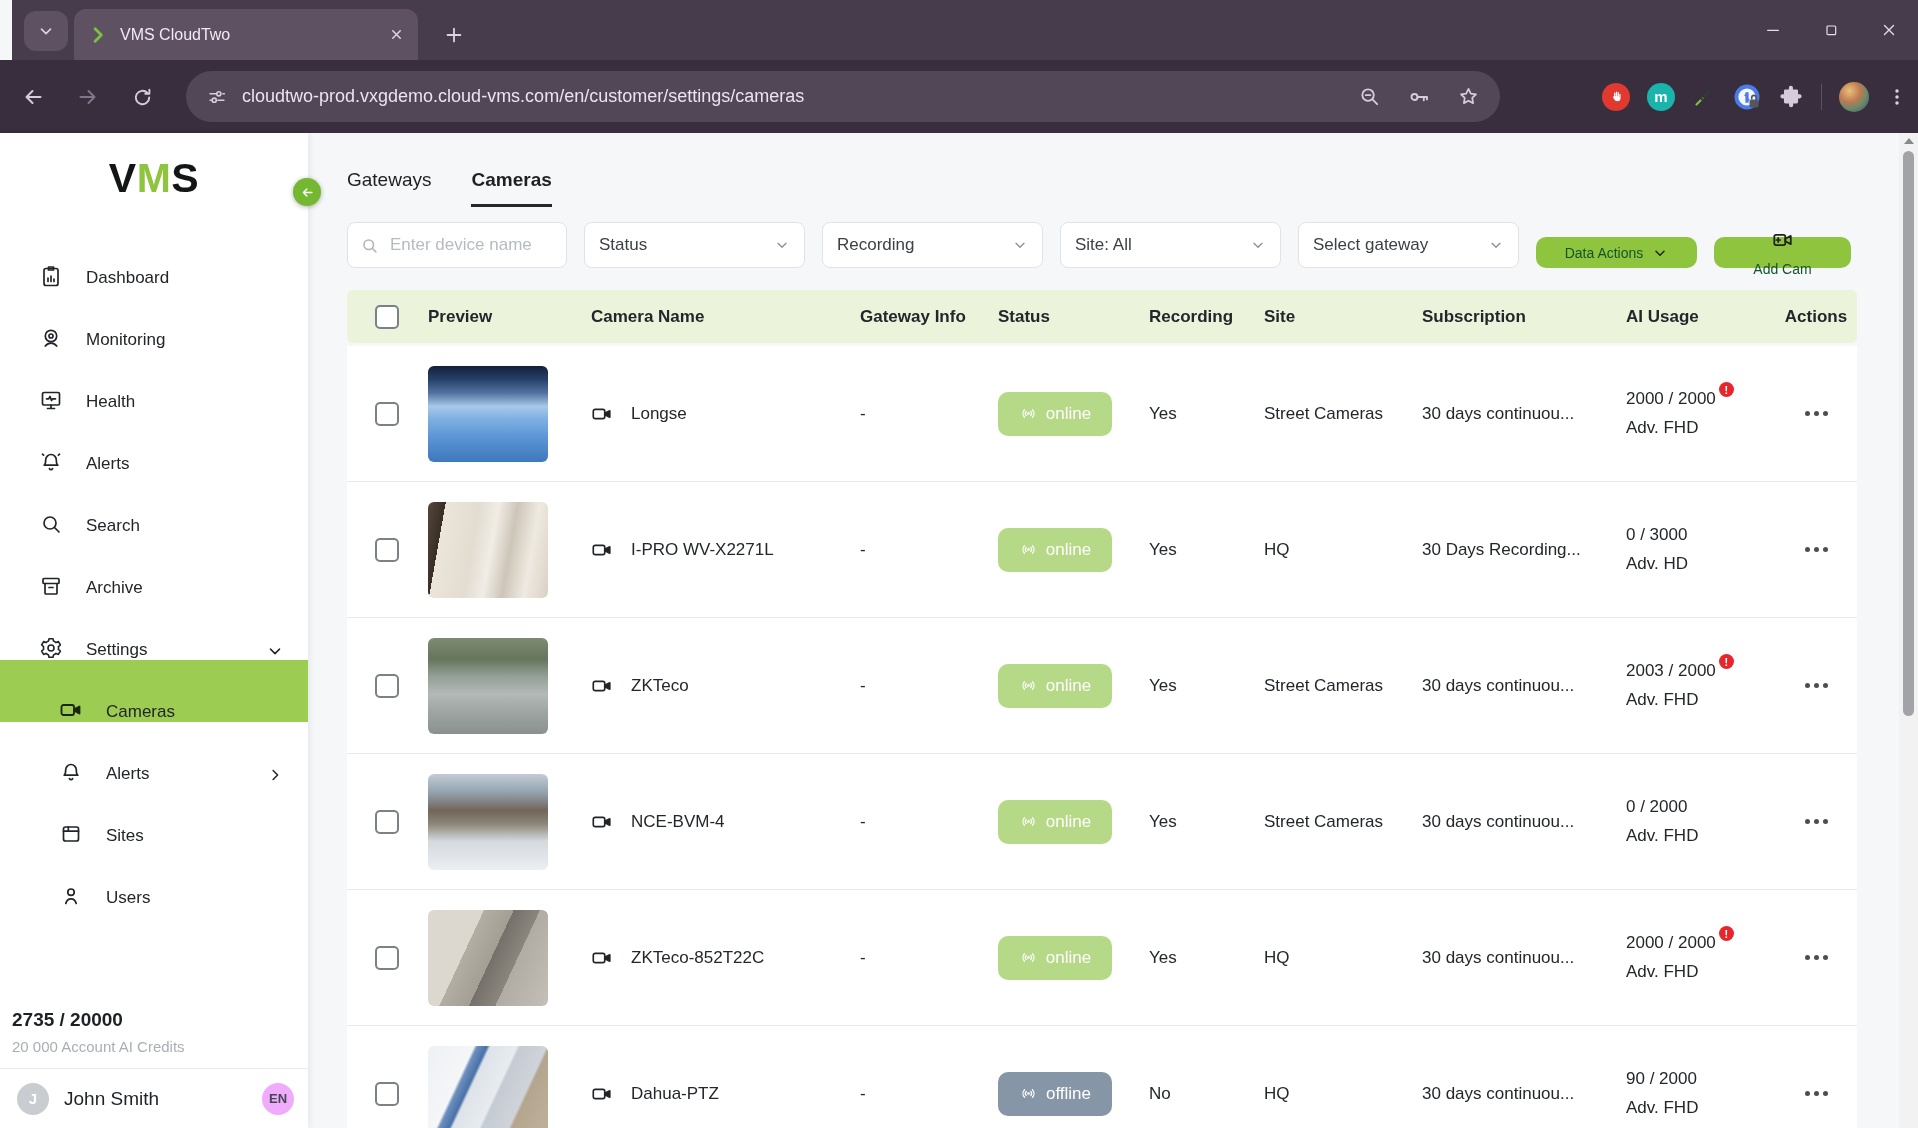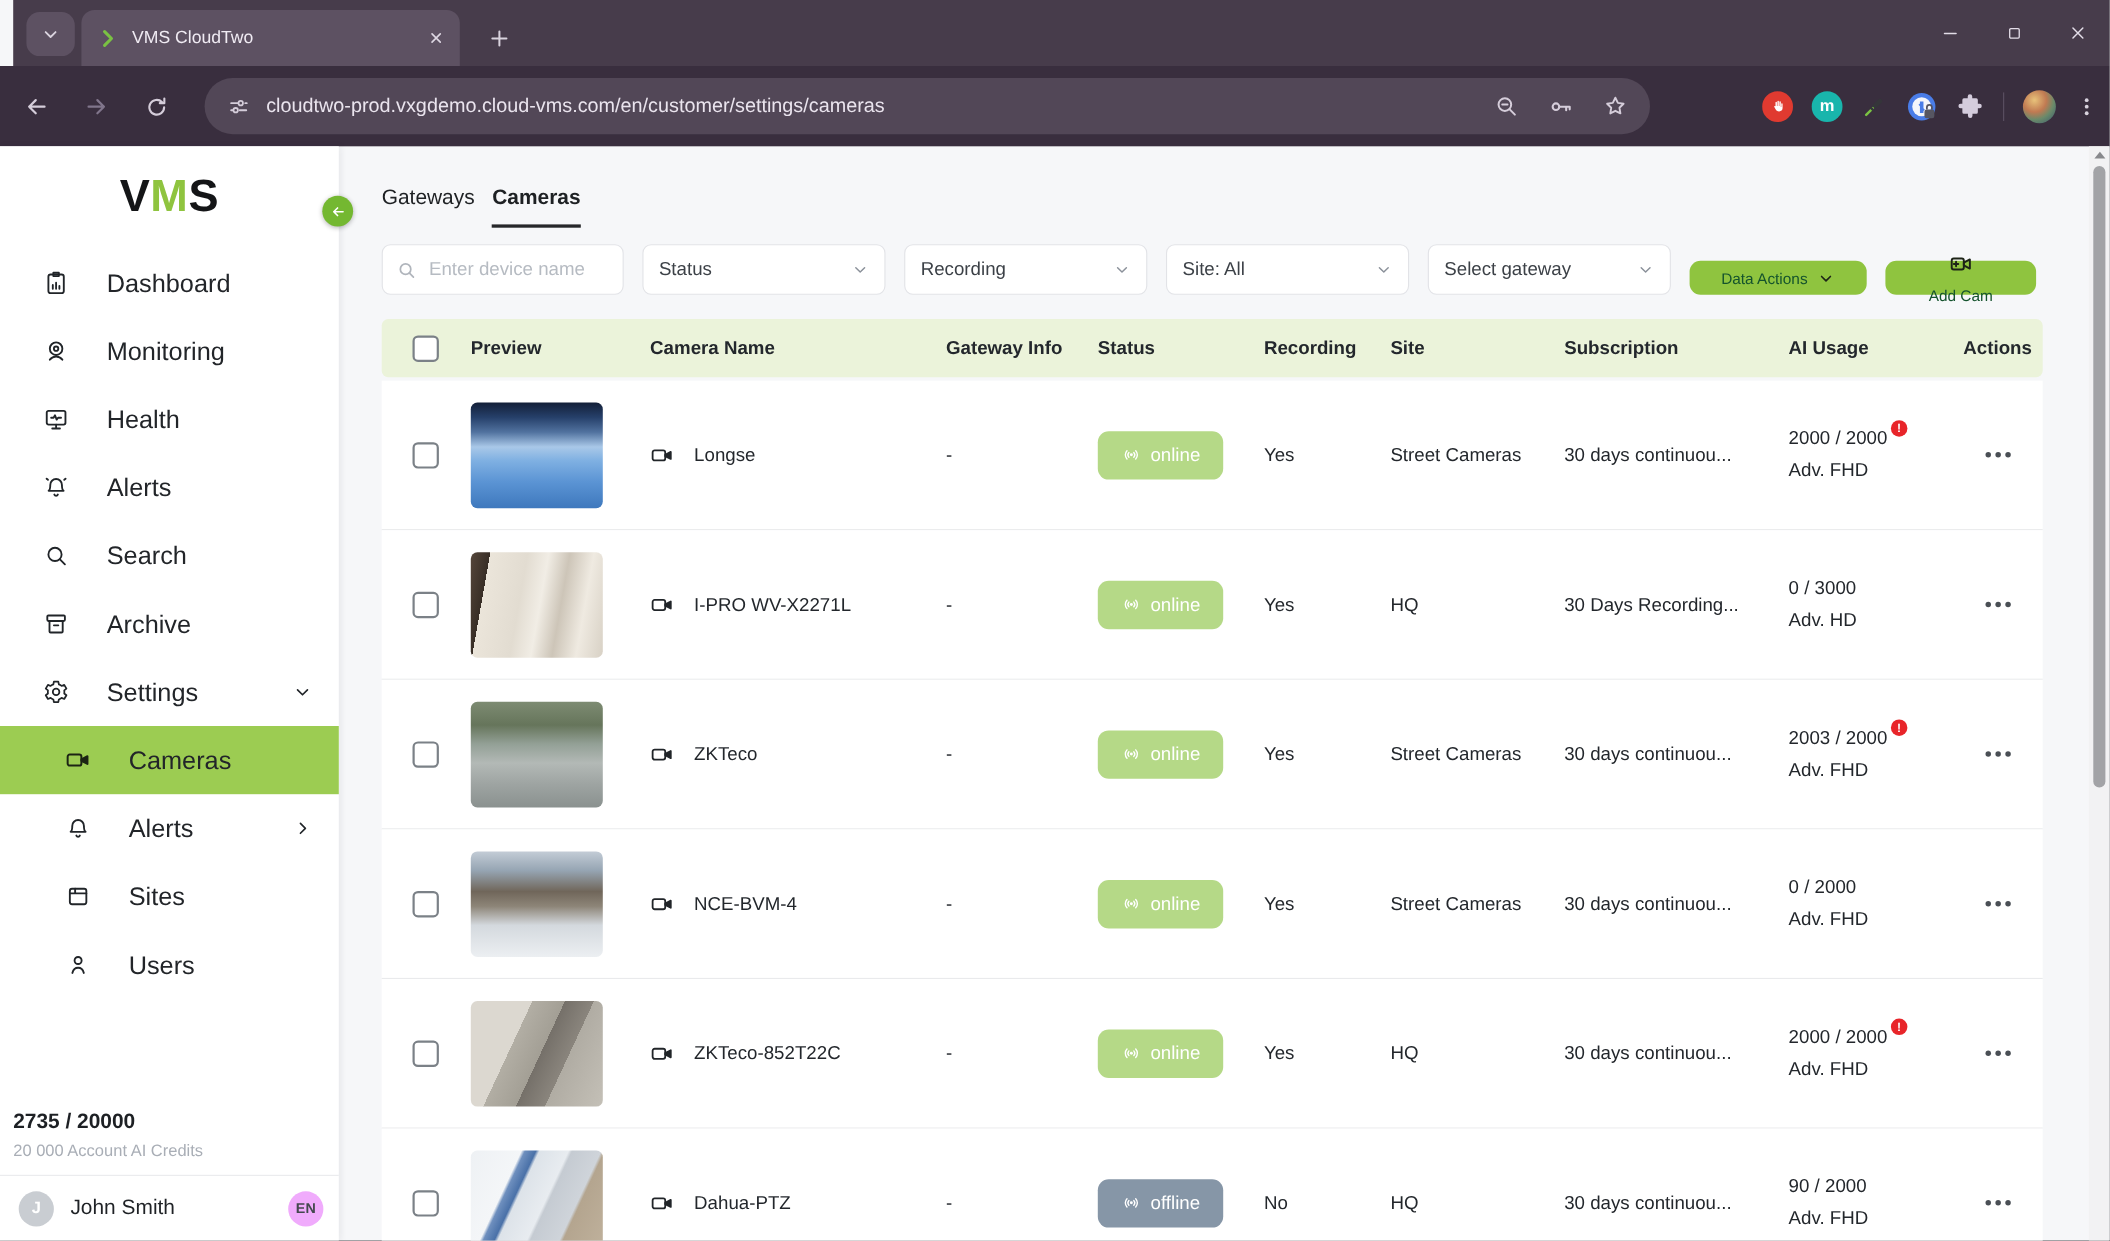--- a/index.html
+++ b/index.html
@@ -39,41 +39,41 @@
   
   .app{position:absolute;top:133px;left:0;width:1918px;height:995px;}
 
   
   .sidebar{position:absolute;left:0;top:0;width:308px;height:100%;background:#fff;
     box-shadow:2px 0 6px rgba(30,30,45,.07);}
   .logo{position:absolute;top:22px;left:0;width:100%;text-align:center;font-size:41px;font-weight:800;
     letter-spacing:.5px;color:#141517;}
   .logo .logo-m{color:var(--accent-green,#8dc63f);}
   .nav{position:absolute;top:93px;left:0;width:100%;}
-  .nav-item{height:62px;display:flex;align-items:center;padding-left:39px;gap:34px;font-size:23px;color:#222529;cursor:pointer;}
+  .nav-item{height:62px;display:flex;align-items:flex-end;padding-left:39px;gap:23px;font-size:17px;color:#222529;cursor:pointer;}
   .nav-item.sub{padding-left:59px;}
   .nav-item.active{background:var(--active-item-green,#9ccc52);}
   .nav-chev{margin-left:auto;margin-right:24px;}
   .sb-bottom{position:absolute;left:0;right:0;bottom:0;margin-top:30px;}
   .credits{padding:0 12px 13px 12px;}
   .credits-value{font-size:19px;font-weight:700;color:#1d2024;margin-bottom:7px;}
   .credits-label{font-size:15px;color:#a9aeb6;}
   .user-row{height:59px;border-top:1px solid #e9eaed;display:flex;align-items:center;padding:0 14px 0 17px;}
   .avatar-j{width:32px;height:32px;border-radius:50%;background:#c9cdd2;color:#fff;font-size:15px;font-weight:700;
     display:flex;align-items:center;justify-content:center;}
   .user-name{margin-left:15px;font-size:19px;color:#1f2226;}
   .lang-badge{margin-left:auto;width:32px;height:32px;border-radius:50%;background:#f0abfc;color:#43484e;
     font-size:13px;font-weight:700;display:flex;align-items:center;justify-content:center;}
   .collapse-btn{position:absolute;left:293px;top:45px;width:28px;height:28px;border-radius:50%;
     background:#74b831;color:#fff;display:flex;align-items:center;justify-content:center;
     box-shadow:0 1px 5px rgba(0,0,0,.3);z-index:6;cursor:pointer;}
 
   
   .main{position:absolute;left:308px;top:0;right:0;height:100%;}
-  .tabs{position:absolute;left:39px;top:36px;display:flex;gap:16px;font-size:19px;color:#1e2124;}
+  .tabs{position:absolute;left:39px;top:36px;display:flex;gap:40px;font-size:19px;color:#1e2124;}
   .tabbtn{padding-bottom:13px;cursor:pointer;}
   .tabbtn.active{border-bottom:3px solid #26272a;font-weight:700;}
 
   .filters{position:absolute;left:39px;top:89px;display:flex;gap:17px;height:46px;}
   .search-box{width:220px;box-sizing:border-box;border:1px solid #e2e3e7;border-radius:8px;background:#fff;
     display:flex;align-items:center;padding:0 12px;gap:9px;}
   .search-box input{border:0;outline:0;font-size:17px;color:#333;width:100%;font-family:inherit;background:transparent;}
   .search-box input::placeholder{color:#b6bbc2;}
   .dropdown{width:221px;box-sizing:border-box;border:1px solid #e2e3e7;border-radius:8px;background:#fff;
     display:flex;align-items:center;padding:0 14px;font-size:17px;color:#3c4147;cursor:pointer;}

